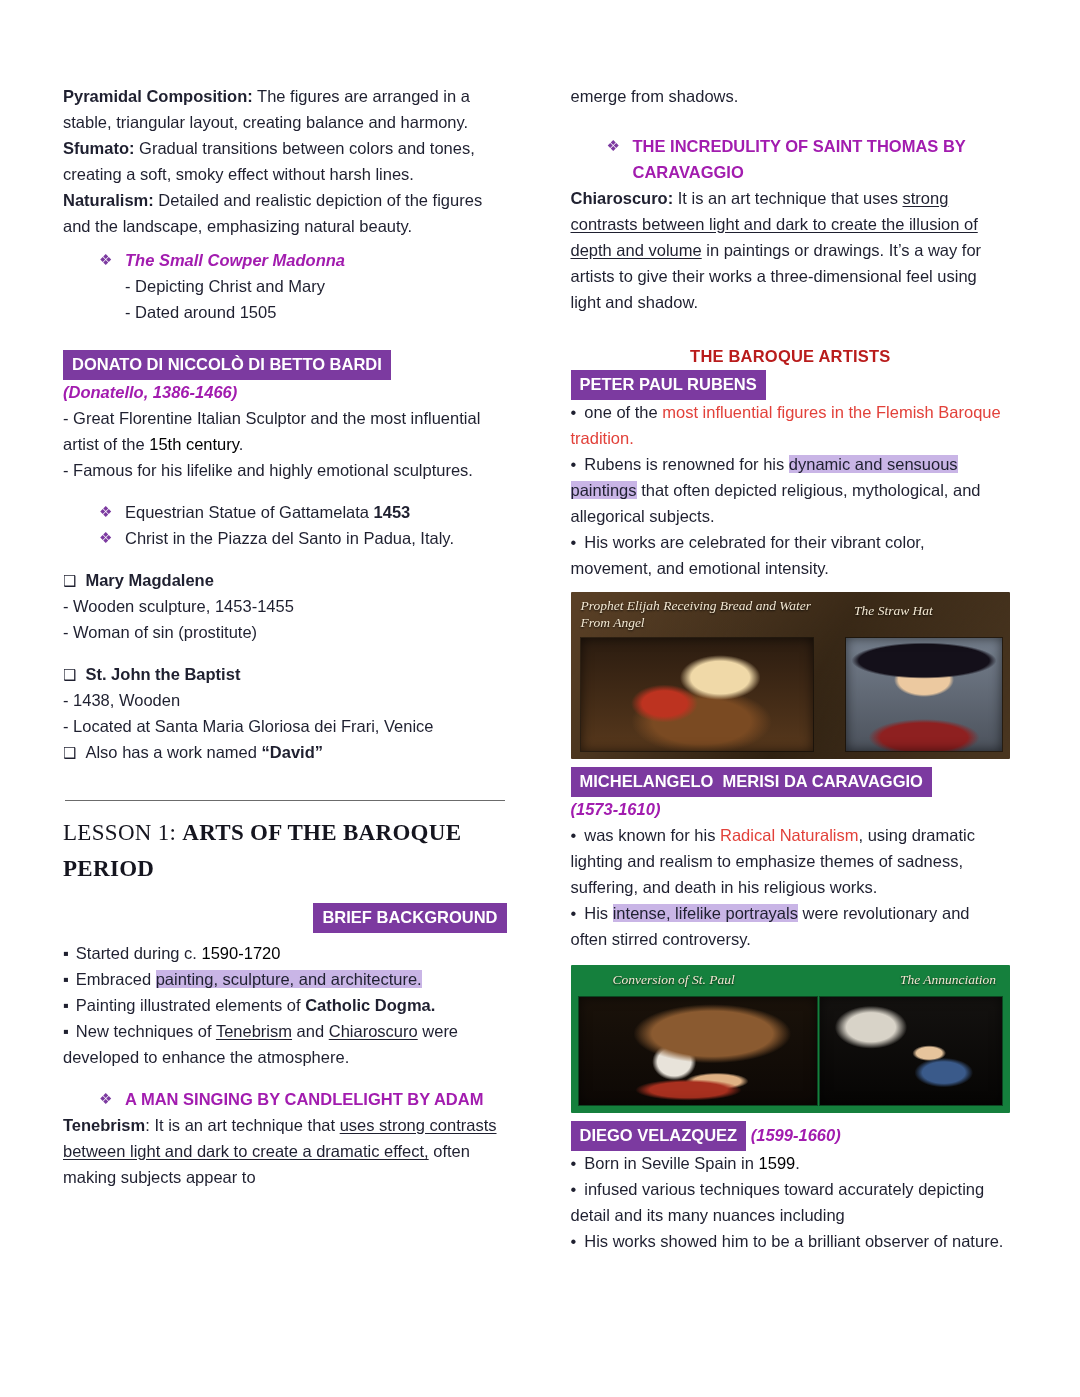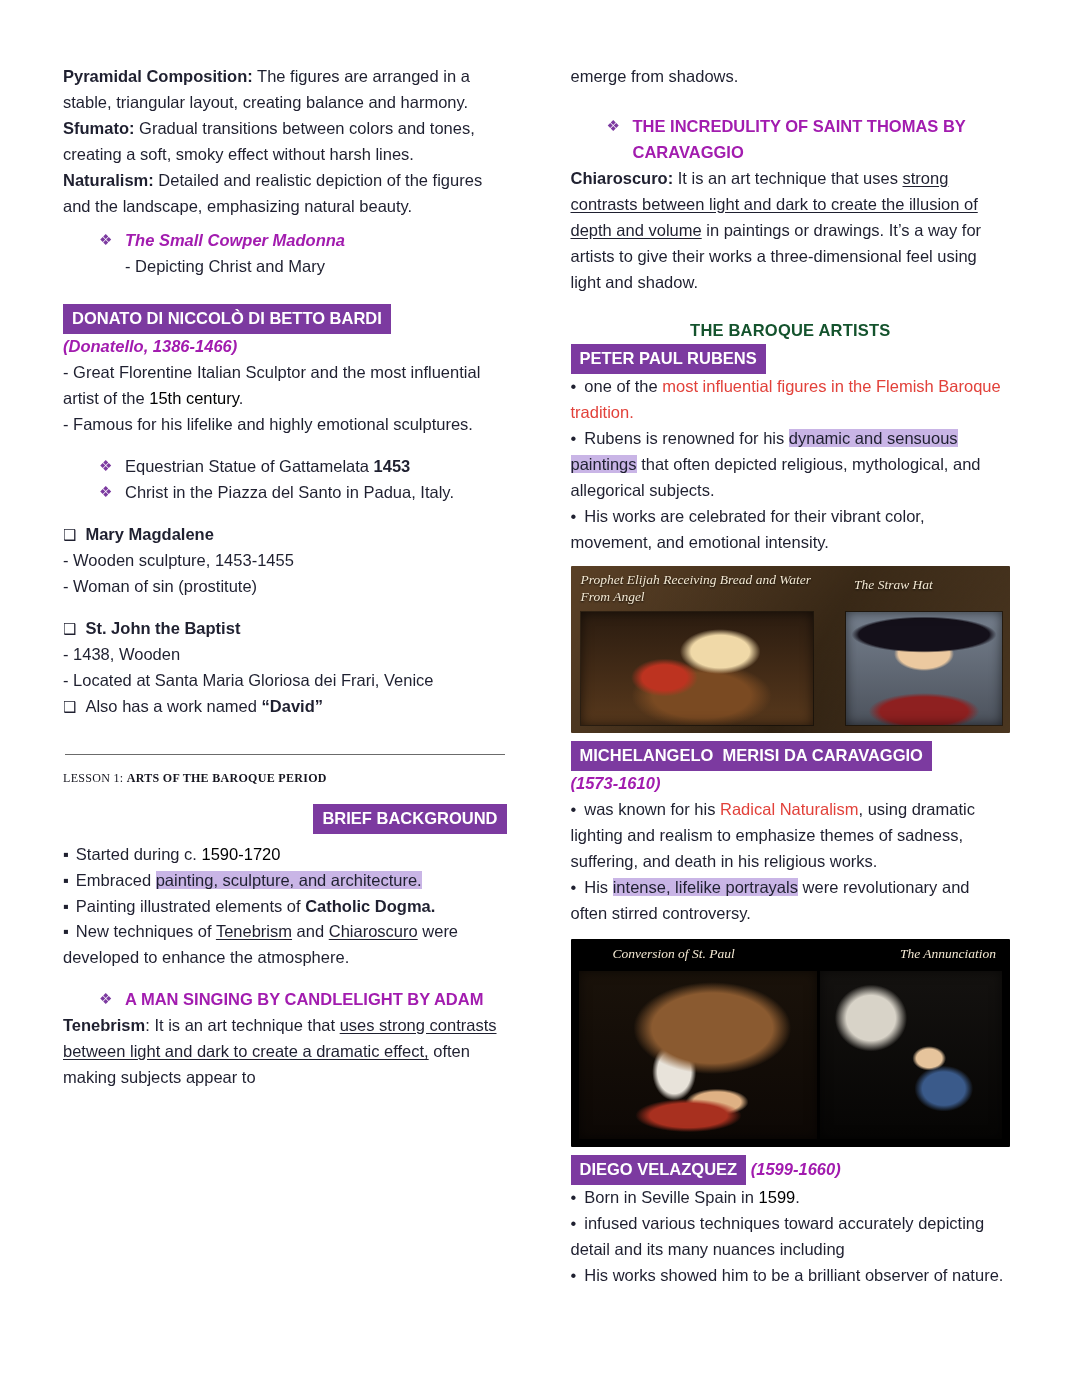--- a/index.html
+++ b/index.html
@@ -2,21 +2,21 @@
 <html><head>
 <meta charset="utf-8">
 <style>
   *{margin:0;padding:0;box-sizing:border-box}
   html,body{background:#ffffff}
   body{
     width:1080px;height:1397px;margin:0 auto;overflow:hidden;
     font-family:"Liberation Sans","DejaVu Sans",sans-serif;
     font-size:16.5px;line-height:1.575;color:#1f2030;
   }
-  .page{display:flex;gap:64px;padding:64px 70px 0 63px}
+  .page{display:flex;gap:64px;padding:84px 70px 0 63px}
   .col{min-width:0}
   .col-left{width:445px}
   .col-right{width:441px}
   p{margin:0}
   .b{font-weight:700}
   .bi{font-weight:700;font-style:italic}
   .purple{color:#a21caf}
   .pink{color:#000000}
   .red{color:#e2413a}
   .u{text-decoration:underline;text-underline-offset:2px}
@@ -26,41 +26,41 @@
   .mt-m{margin-top:16px}
   .mt-l{margin-top:24px}
   
   .li-d{display:flex;padding-left:36px}
   .li-d .glyph{color:#7c3aa0;width:26px;flex:none;font-size:15px}
   .li-d .body{flex:1;min-width:0}
   .sq{margin-right:7px}
   .dot{margin-right:8px}
   .chk{margin-right:9px;font-size:15px}
   .hr{border:none;border-top:1.5px solid #6b6b6b;margin:34px 2px 14px 2px}
-  .lesson{font-family:"Liberation Serif","DejaVu Serif",serif;font-size:12px;letter-spacing:.3px;margin-top:4px;color:#15151f}
+  .lesson{font-family:"Liberation Serif","DejaVu Serif",serif;font-size:23px;letter-spacing:.3px;margin-top:4px;color:#15151f}
   .center{text-align:right}
-  .artists-h{font-weight:700;color:#14532d;text-align:center;margin-top:22px;letter-spacing:.2px}
+  .artists-h{font-weight:700;color:#b91c1c;text-align:center;margin-top:28px;letter-spacing:.2px}
   
   figure{position:relative;width:100%;overflow:hidden;border-radius:1px}
   .figcap{position:absolute;font-family:"Liberation Serif","DejaVu Serif",serif;font-style:italic;color:#f3e8d2;font-size:13.5px;line-height:1.3;text-shadow:0 1px 2px rgba(0,0,0,.8)}
   .img1{height:167px;margin-top:10px;background:linear-gradient(120deg,#5a4026,#37271648 55%,#4a3620),linear-gradient(#3c2b18,#2c1f10)}
   .img1 .cap-left{top:5px;left:10px;width:240px}
   .img1 .cap-right{top:10px;right:6px;width:150px}
   .paint{position:absolute;top:46px;bottom:8px;box-shadow:0 0 0 1px rgba(0,0,0,.45), inset 0 0 12px rgba(0,0,0,.6)}
   .elijah{left:10px;width:232px;background:
     radial-gradient(ellipse 28% 32% at 60% 35%, #f0d9a8 0 45%, transparent 62%),
     radial-gradient(ellipse 24% 28% at 36% 58%, #bd3320 0 40%, transparent 60%),
     radial-gradient(ellipse 42% 40% at 52% 74%, #7a4a22 0 50%, transparent 72%),
     linear-gradient(#2b1c10,#57381c)}
   .strawhat{right:8px;width:156px;background:
     radial-gradient(ellipse 58% 20% at 50% 20%, #14101a 0 72%, transparent 80%),
     radial-gradient(ellipse 24% 19% at 50% 37%, #ecc9a0 0 68%, transparent 80%),
     radial-gradient(ellipse 48% 22% at 50% 88%, #8e2020 0 58%, transparent 74%),
     linear-gradient(#76808e,#4c525c)}
-  .img2{height:208px;margin-top:12px;background:#000000}
+  .img2{height:148px;margin-top:12px;background:#15803d}
   .img2 .cap-left{top:6px;left:42px}
   .img2 .cap-right{top:6px;right:14px}
   .stpaul{left:8px;width:238px;top:32px;background:
     radial-gradient(ellipse 46% 38% at 56% 34%, #8a5a30 0 55%, transparent 72%),
     radial-gradient(ellipse 14% 26% at 40% 60%, #e8e3da 0 50%, transparent 66%),
     radial-gradient(ellipse 36% 16% at 46% 86%, #a8301f 0 45%, transparent 62%),
     radial-gradient(ellipse 20% 12% at 58% 78%, #dfb184 0 50%, transparent 66%),
     linear-gradient(#1a120a,#0d0805)}
   .annunc{right:8px;width:182px;top:32px;background:
     radial-gradient(ellipse 32% 32% at 28% 28%, #d8d3c8 0 42%, transparent 62%),
@@ -79,20 +79,21 @@
 
     <p><span class="b">Sfumato:</span><span> Gradual transitions between colors and tones, creating a soft, smoky effect without harsh lines.</span></p>
 
     <p><span class="b">Naturalism:</span><span> Detailed and realistic depiction of the figures and the landscape, emphasizing natural beauty.</span></p>
 
     <div class="li-d mt-s">
       <span class="glyph">❖</span>
       <div class="body">
         <p class="bi purple">The Small Cowper Madonna</p>
         <p>- Depicting Christ and Mary</p>
+        <p>- Dated around 1505</p>
       </div>
     </div>
 
     <p class="mt-l"><span class="hl-purple">DONATO DI NICCOLÒ DI BETTO BARDI</span></p>
     <p class="bi purple">(Donatello, 1386-1466)</p>
     <p><span>- Great Florentine Italian Sculptor and the most influential artist of the </span><span class="pink">15th century</span><span>.</span></p>
     <p>- Famous for his lifelike and highly emotional sculptures.</p>
 
     <div class="li-d mt-m">
       <span class="glyph">❖</span>

